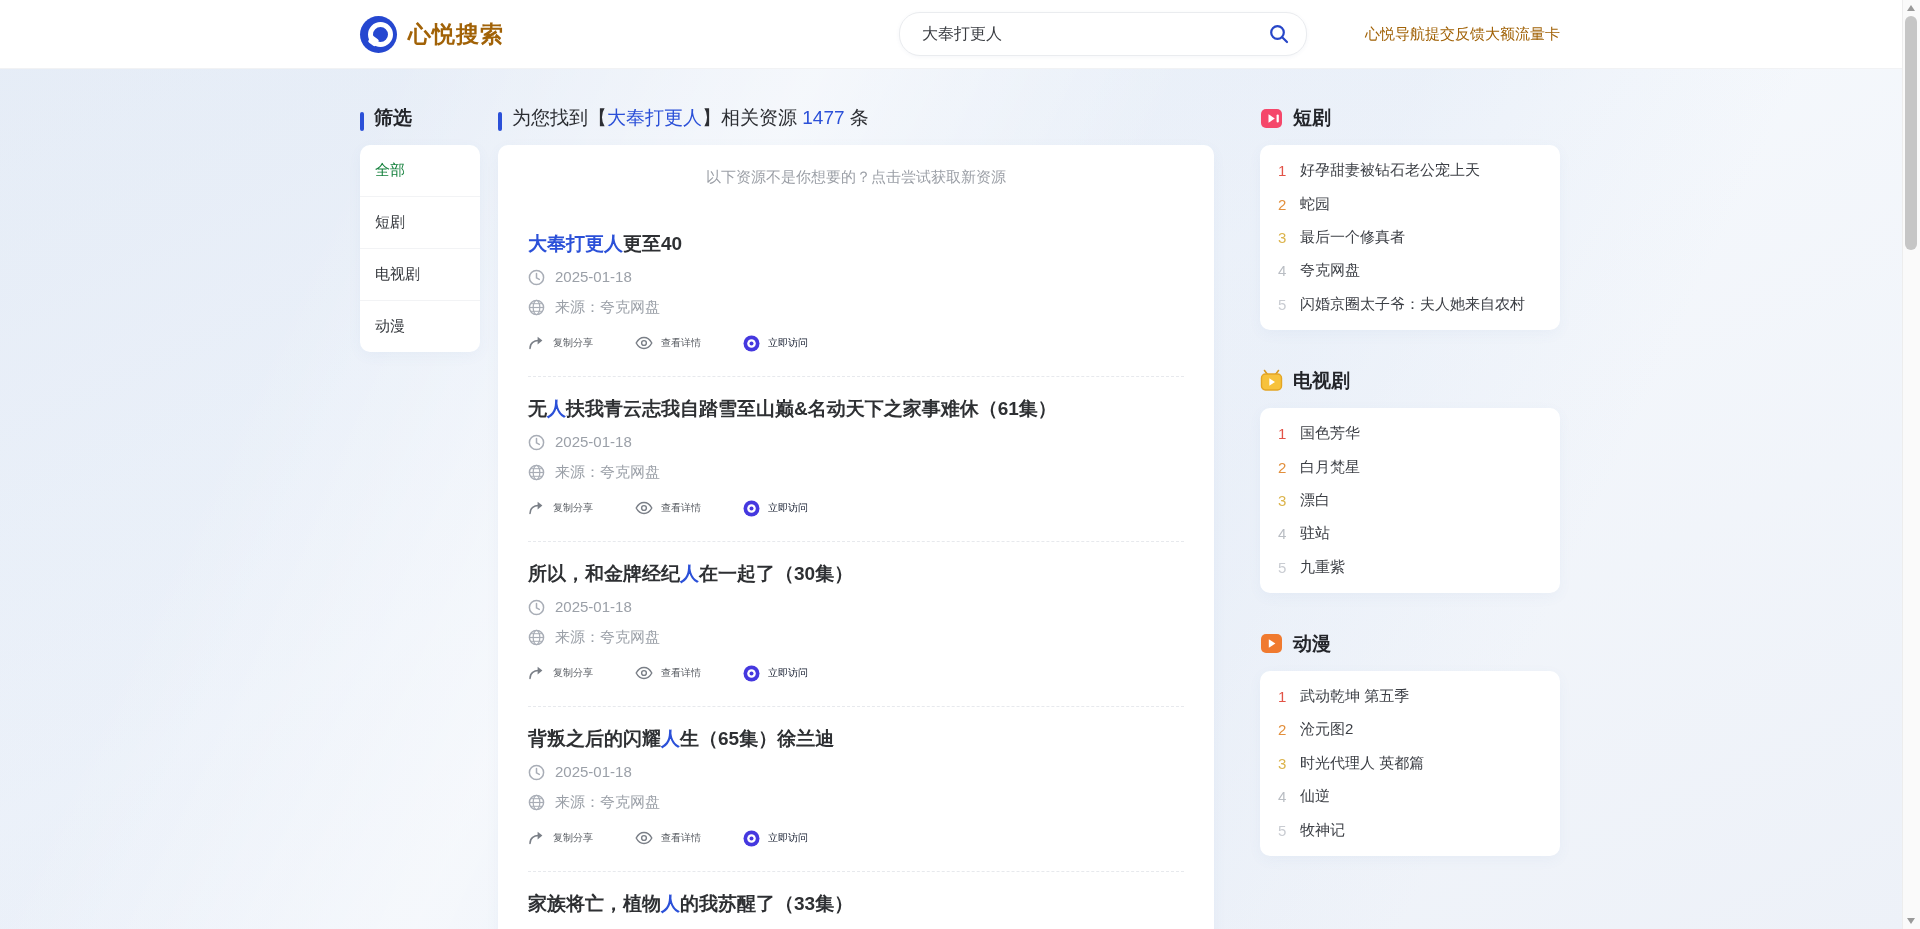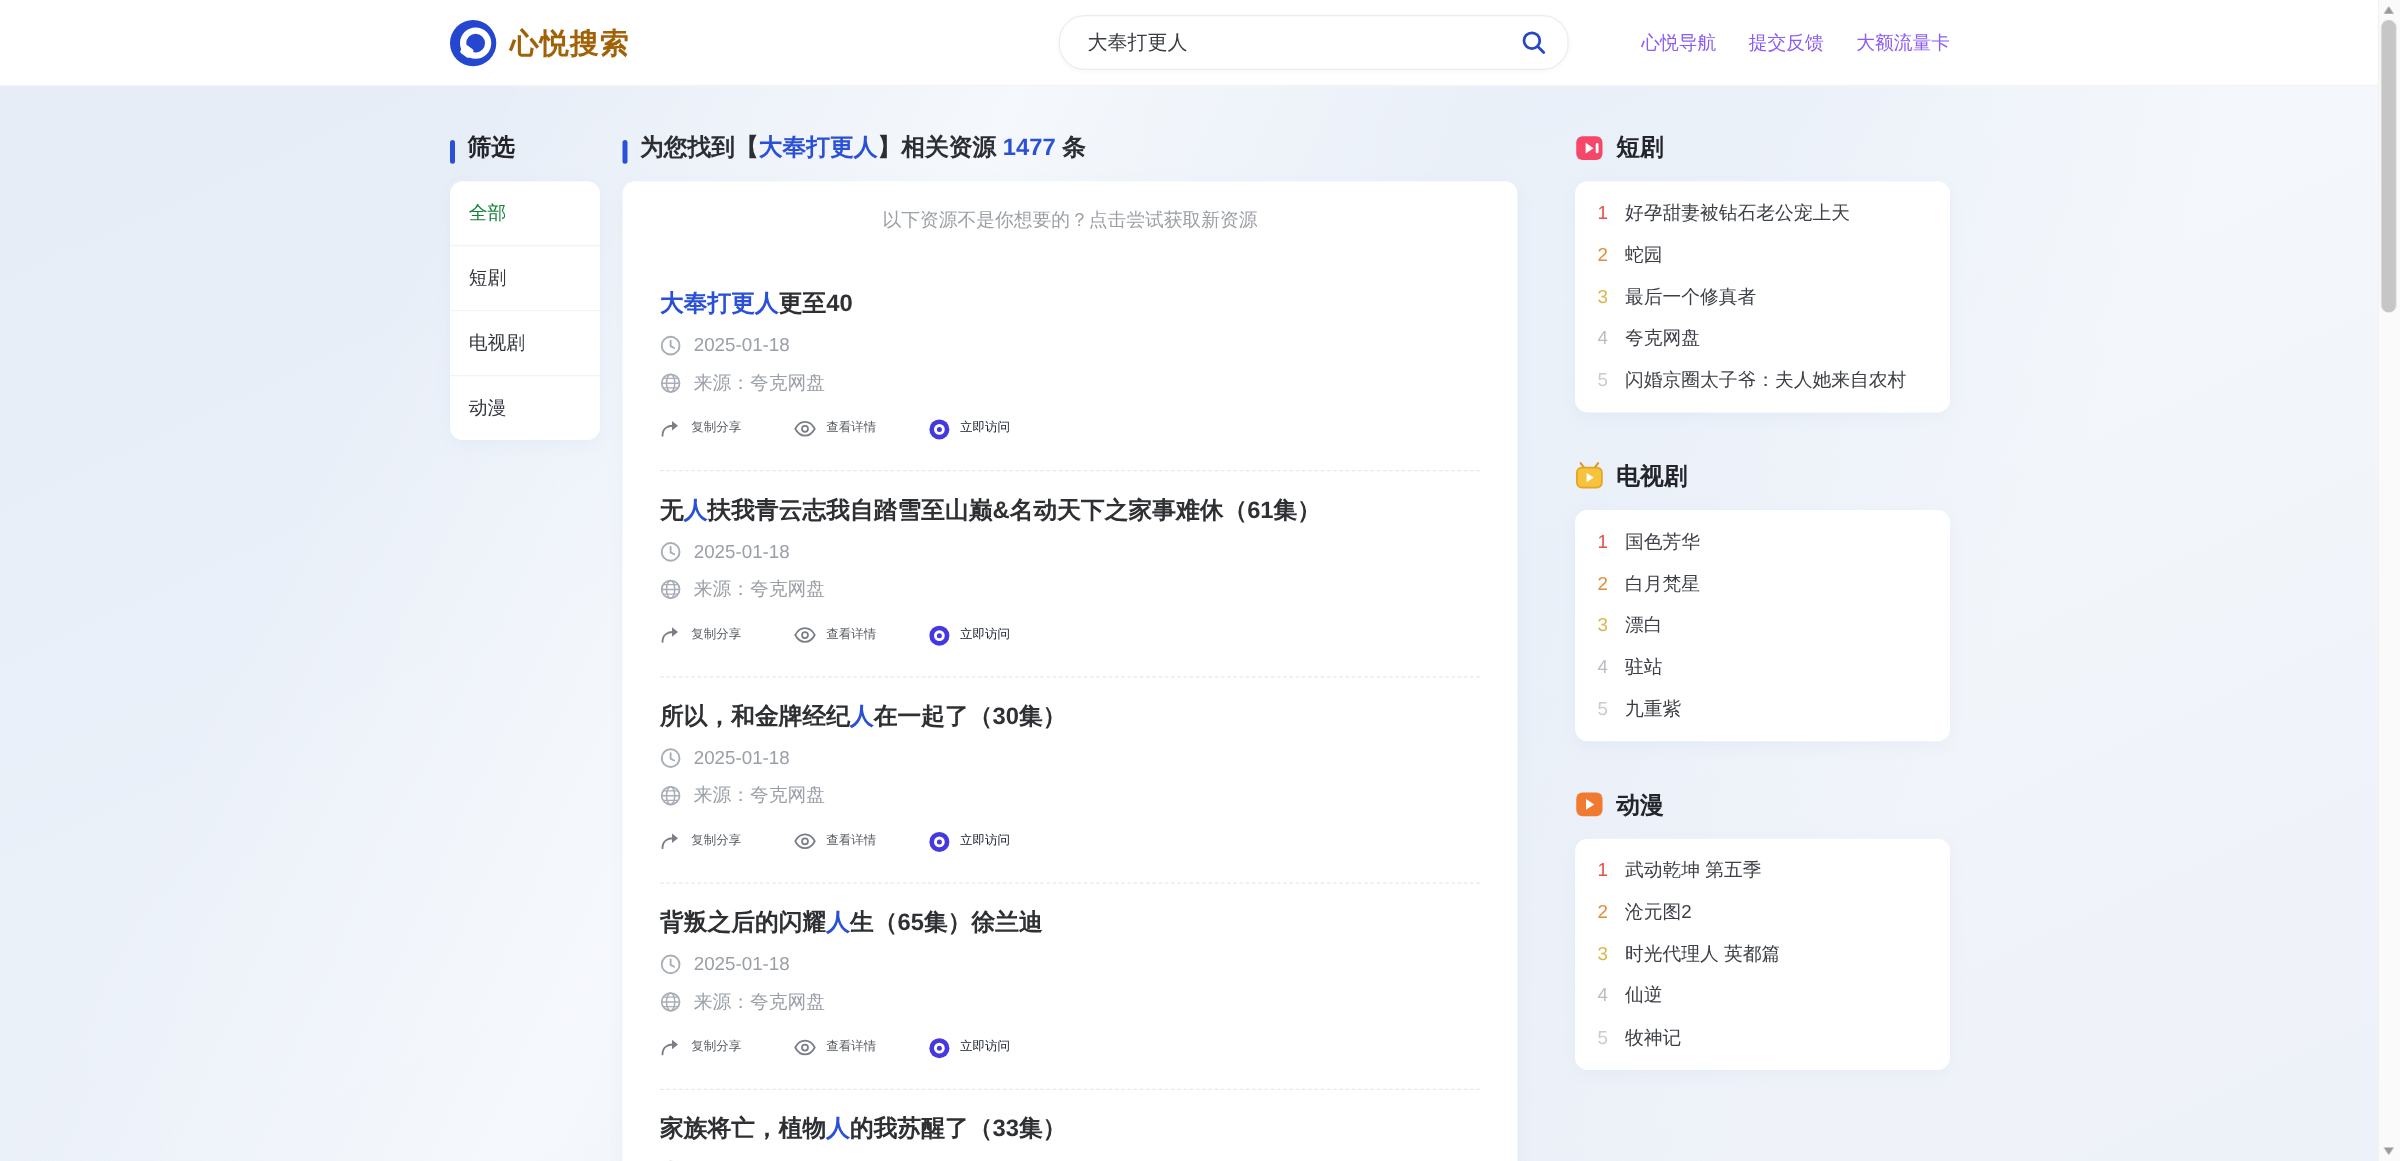--- a/index.html
+++ b/index.html
@@ -18,45 +18,45 @@
   .topbar{position:relative;z-index:2;height:68px;background:#fff;border-bottom:1px solid #f1f2f4;display:flex;align-items:center}
   .topbar-inner{width:1200px;margin:0 auto;display:flex;align-items:center}
   .logo{display:flex;align-items:center;gap:11px;cursor:pointer}
   .logo-mark{width:37px;height:37px;border-radius:50%;background:#2547d0;position:relative;flex:none}
   .logo-mark::after{content:"";position:absolute;left:8px;top:6px;width:15px;height:15px;border:5px solid #fff;border-radius:50%}
   .logo-mark::before{content:"";position:absolute;left:9px;top:21px;width:9px;height:8px;background:#fff;border-radius:2px;transform:rotate(35deg)}
   .logo-text{font-size:23px;font-weight:bold;color:#a16207;letter-spacing:1px}
   .searchbox{margin-left:auto;width:372px;height:42px;background:#fff;border:1px solid #eaecef;border-radius:21px;display:flex;align-items:center;padding:0 14px 0 20px;box-shadow:0 1px 4px rgba(60,80,140,.05)}
   .searchbox input{flex:1;border:0;outline:0;background:transparent;font-size:16px;color:#3a3d42;font-family:inherit}
   .search-btn{width:26px;height:26px;display:flex;align-items:center;justify-content:center;cursor:pointer;flex:none}
-  .nav{display:flex;gap:26px;margin-left:58px;font-size:15px;color:#8b5cf6}
+  .nav{display:flex;margin-left:58px;font-size:15px;color:#a16207}
   .nav span{cursor:pointer;white-space:nowrap}
   
   .content{position:relative;z-index:1;width:1200px;margin:0 auto;padding-top:36px;display:flex;align-items:flex-start}
   .col-filter{width:120px;flex:none}
   .col-main{width:716px;flex:none;margin-left:18px}
   .col-right{width:300px;flex:none;margin-left:46px}
   .sec-head{display:flex;align-items:flex-end;height:26px;margin-bottom:14px}
   .sec-title{font-size:19px;font-weight:bold;color:#23252a;white-space:nowrap}
   .vbar{width:4px;height:19px;background:#2b50d8;border-radius:2px;margin-right:10px;flex:none}
   .card{background:#fff;border-radius:10px;box-shadow:0 4px 14px rgba(84,110,170,.05)}
   
   .f-item{height:51px;display:flex;align-items:center;padding:0 15px;font-size:15px;color:#33363b;border-bottom:1px solid #f2f3f5;cursor:pointer}
   .f-item:last-child{border-bottom:0}
   .f-item.active{color:#15803d}
   
-  .found{font-size:19px;font-weight:bold;color:#2c2e33;white-space:nowrap}
+  .found{font-size:19px;font-weight:normal;color:#2c2e33;white-space:nowrap}
   .found .blue{color:#2b50d8}
   .results-card{padding:20px 30px 10px}
   .notice{text-align:center;font-size:15px;color:#9b9fa6;line-height:24px;margin-bottom:23px;cursor:pointer}
   .result{padding:20px 0 22px;border-bottom:1px dashed #e7e9ed}
   .result:last-of-type{border-bottom:0}
   .r-title{font-size:19px;font-weight:bold;color:#2e3033;line-height:24px;cursor:pointer}
   .r-title .hl{color:#2b50d8}
-  .r-meta{display:flex;align-items:flex-start;gap:10px;margin-top:12px;color:#9ba0a8;font-size:15px;line-height:18px}
+  .r-meta{display:flex;align-items:flex-end;gap:10px;margin-top:12px;color:#9ba0a8;font-size:15px;line-height:18px}
   .r-meta svg{flex:none;display:block}
   .r-actions{display:flex;align-items:center;gap:42px;margin-top:16px;font-size:10px;color:#565a60;line-height:22px}
   .act{display:flex;align-items:center;gap:8px;cursor:pointer}
   .act svg{display:block}
   .act.visit{color:#0f172a}
   
   .rank-head{display:flex;align-items:center;gap:10px;height:26px;margin-bottom:14px}
   .rank-head.later{margin-top:38px}
   .rank-card{padding:9px 0}
   .rank-row{display:flex;align-items:center;height:33.4px;padding:0 18px;font-size:15px;color:#3c3f45;cursor:pointer;white-space:nowrap}

